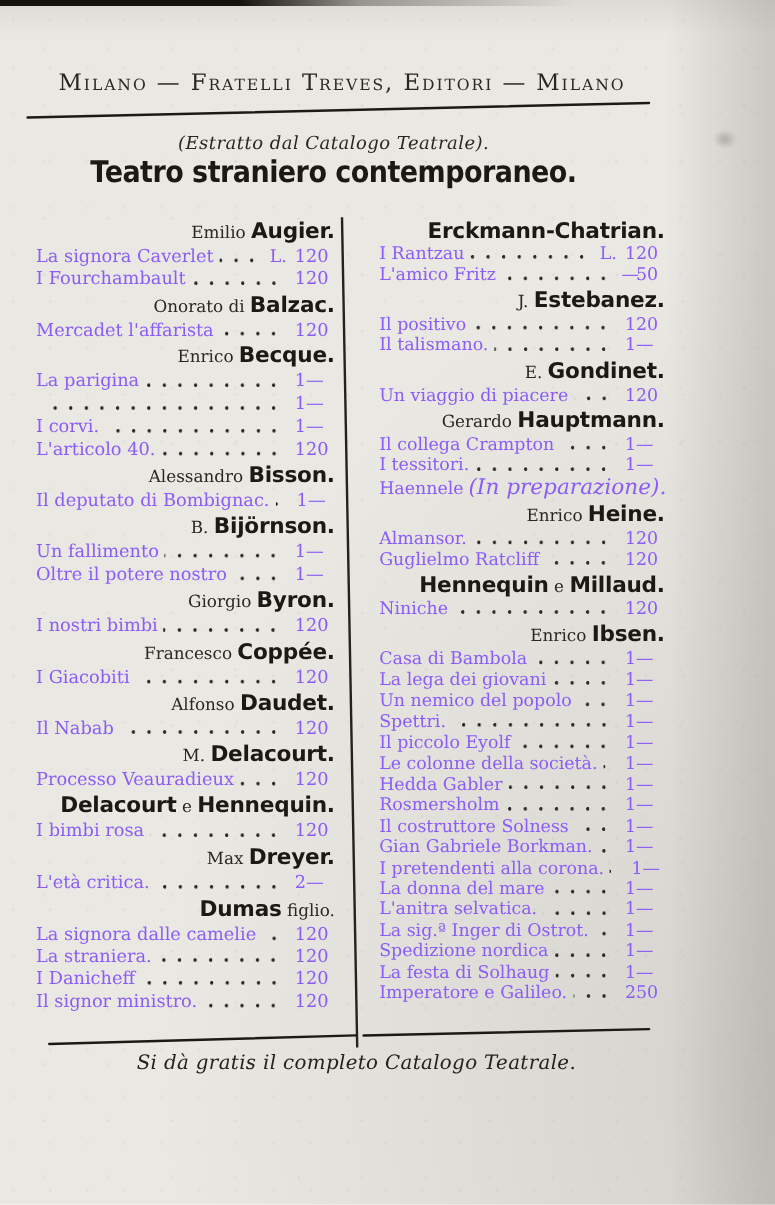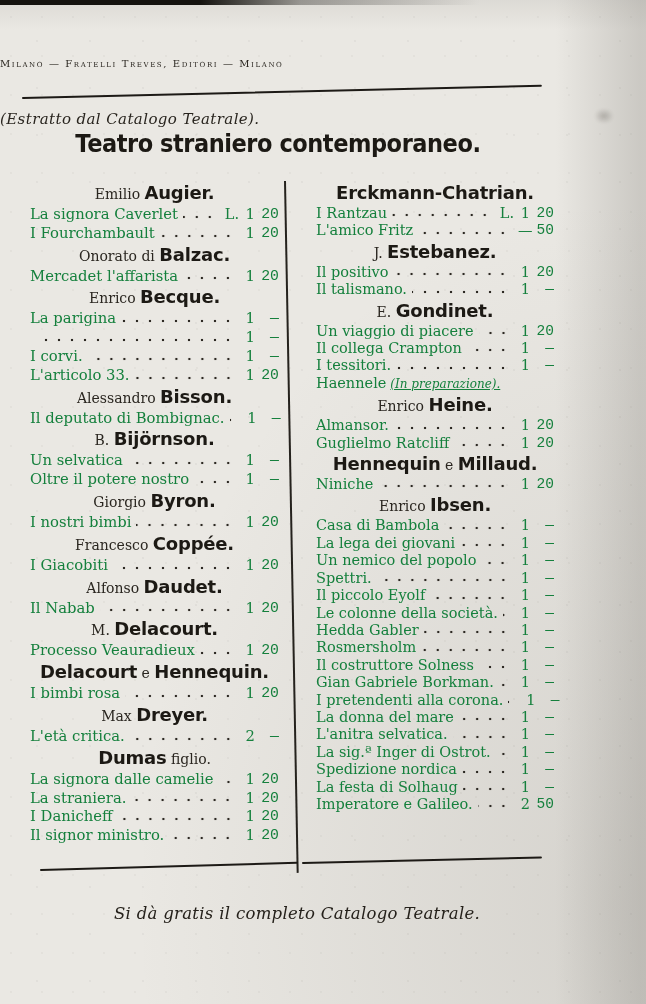--- a/index.html
+++ b/index.html
@@ -26,82 +26,82 @@
     background:linear-gradient(to right,#15130f 0,#15130f 200px,rgba(21,19,15,0.35) 300px,rgba(21,19,15,0) 100%);
   }
   #smudge{
     position:absolute;left:594px;top:108px;width:20px;height:16px;border-radius:50%;
     background:radial-gradient(ellipse, rgba(70,64,58,0.28), rgba(70,64,58,0) 70%);
     filter:blur(1px);
   }
   #sheet{position:absolute;inset:0;}
 
   .hdr{
-    position:absolute;top:58px;left:0;width:570px;
-    font-size:10px;letter-spacing:1.6px;font-variant-caps:small-caps;
+    position:absolute;top:58px;left:0;width:570px;text-align:center;
+    font-size:19px;letter-spacing:1.6px;font-variant-caps:small-caps;
     color:#2a2620;
   }
   .hdr-rule{
     position:absolute;left:22px;top:97px;width:520px;height:2.4px;background:#1d1a16;
     transform:rotate(-1.35deg);transform-origin:left center;border-radius:2px;
   }
   .sub{
-    position:absolute;top:110px;left:0;width:556px;
+    position:absolute;top:110px;left:0;width:556px;text-align:center;
     font-style:italic;font-size:15px;color:#29251f;letter-spacing:0.4px;
   }
   .title{
     position:absolute;top:129px;left:0;width:556px;text-align:center;
     font-family:"DejaVu Sans","Liberation Sans",sans-serif;font-weight:bold;
     font-size:25px;letter-spacing:-0.5px;color:#1c1914;
     transform:scaleX(0.9);transform-origin:277px center;
   }
 
   #cols{position:absolute;top:181px;left:0;width:646px;height:694px;}
   #divider{
     position:absolute;left:284px;top:0;width:1.8px;height:692px;background:#25221d;
     transform:rotate(-1.05deg);transform-origin:top center;
   }
   .col{position:absolute;top:0;}
   #colL{left:30px;width:249px;}
   #colR{left:316px;width:238px;}
 
   .author{
-    text-align:center;line-height:20px;margin:2px 0 1px;white-space:nowrap;
+    text-align:right;line-height:20px;margin:2px 0 1px;white-space:nowrap;
   }
   .an{ 
     font-family:"DejaVu Sans","Liberation Sans",sans-serif;font-weight:bold;
     font-size:18px;color:#1c1914;letter-spacing:-0.2px;
   }
   .ap{ 
     font-size:14px;color:#2a2620;
   }
   .row{
     display:flex;align-items:baseline;white-space:nowrap;
-    font-size:14.8px;line-height:18.8px;color:#15803d;
+    font-size:14.8px;line-height:18.8px;color:#8b5cf6;
   }
   #colR .row{line-height:17.4px;font-size:14.5px;}
   .rt{flex:0 0 auto;}
-  .note{flex:0 0 auto;font-style:italic;font-size:12px;margin-left:4px;text-decoration:underline;}
+  .note{flex:0 0 auto;font-style:italic;font-size:18px;margin-left:4px;}
   .leader{
     flex:1 1 auto;min-width:10px;height:6px;margin:0 5px;align-self:flex-end;
     margin-bottom:4px;
     background-image:radial-gradient(circle at 3px 3px, #2c2822 1.25px, transparent 1.6px);
     background-size:13px 6px;background-repeat:repeat-x;background-position:right center;
   }
   .cur{flex:0 0 auto;margin-right:4px;font-size:14.5px;}
   .price{flex:0 0 auto;display:flex;}
   .li{display:inline-block;width:12px;text-align:right;}
-  .ce{display:inline-block;width:24px;text-align:right;font-family:Liberation Mono, monospace;}
+  .ce{display:inline-block;width:24px;text-align:left;}
 
   .frule{position:absolute;height:2px;background:#1d1a16;border-radius:2px;}
   .frl{left:40px;top:869px;width:258px;transform:rotate(-1.6deg);transform-origin:left center;}
   .frr{left:302px;top:862px;width:240px;transform:rotate(-1.3deg);transform-origin:left center;height:2.4px;}
   .foot{
     position:absolute;top:876px;left:0;width:594px;text-align:center;
-    font-style:italic;font-size:16.5px;color:#25211b;letter-spacing:0.3px;margin-top:28px;
+    font-style:italic;font-size:16.5px;color:#25211b;letter-spacing:0.3px;
   }
 </style>
 </head>
 <body>
 
 <div id="paper"></div>
 <div id="top-artifact"></div>
 <div id="smudge"></div>
 
 <div id="sheet">
@@ -164,21 +164,21 @@
             <span class="rt">I corvi.</span>
             <span class="leader"></span>
             <span class="price">
               <span class="li">1</span>
               <span class="ce">—</span>
             </span>
           </div>
         </div>
         <div class="sec">
           <div class="row">
-            <span class="rt">L'articolo 33.</span>
+            <span class="rt">L'articolo 40.</span>
             <span class="leader"></span>
             <span class="price">
               <span class="li">1</span>
               <span class="ce">20</span>
             </span>
           </div>
         </div>
         <div class="sec">
           <div class="author"><span class="ap">Alessandro </span><span class="an">Bisson.</span></div>
           <div class="row">
@@ -186,21 +186,21 @@
             <span class="leader"></span>
             <span class="price">
               <span class="li">1</span>
               <span class="ce">—</span>
             </span>
           </div>
         </div>
         <div class="sec">
           <div class="author"><span class="ap">B. </span><span class="an">Bijörnson.</span></div>
           <div class="row">
-            <span class="rt">Un selvatica</span>
+            <span class="rt">Un fallimento</span>
             <span class="leader"></span>
             <span class="price">
               <span class="li">1</span>
               <span class="ce">—</span>
             </span>
           </div>
           <div class="row">
             <span class="rt">Oltre il potere nostro</span>
             <span class="leader"></span>
             <span class="price">
@@ -359,20 +359,21 @@
           <div class="row">
             <span class="rt">Un viaggio di piacere</span>
             <span class="leader"></span>
             <span class="price">
               <span class="li">1</span>
               <span class="ce">20</span>
             </span>
           </div>
         </div>
         <div class="sec">
+          <div class="author"><span class="ap">Gerardo </span><span class="an">Hauptmann.</span></div>
           <div class="row">
             <span class="rt">Il collega Crampton</span>
             <span class="leader"></span>
             <span class="price">
               <span class="li">1</span>
               <span class="ce">—</span>
             </span>
           </div>
           <div class="row">
             <span class="rt">I tessitori.</span>

